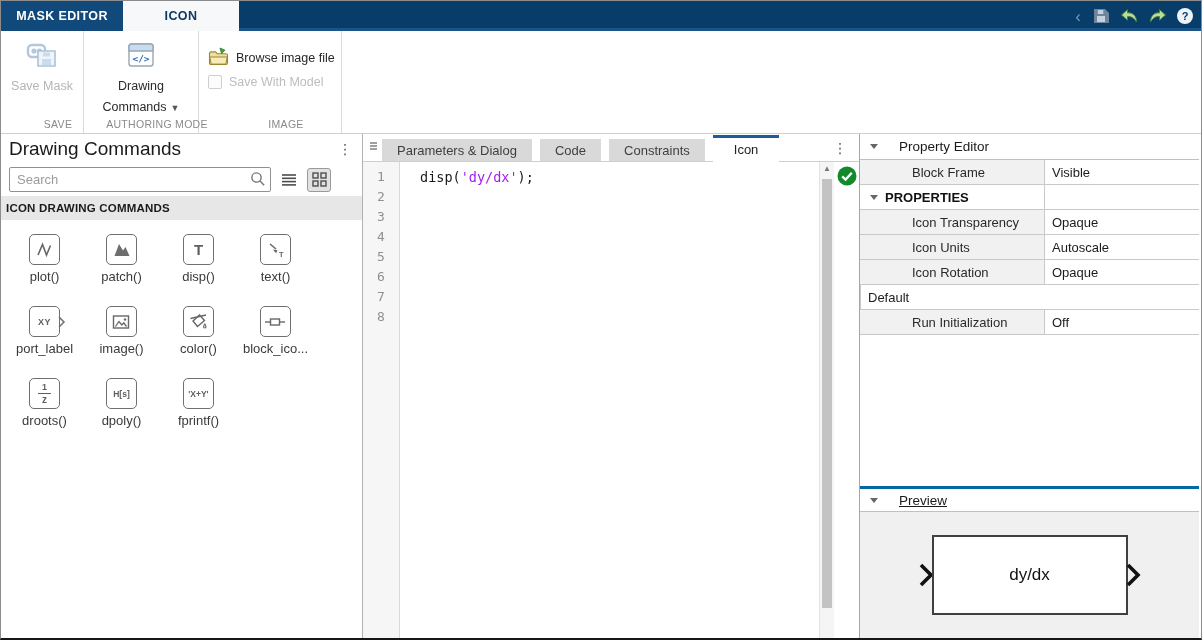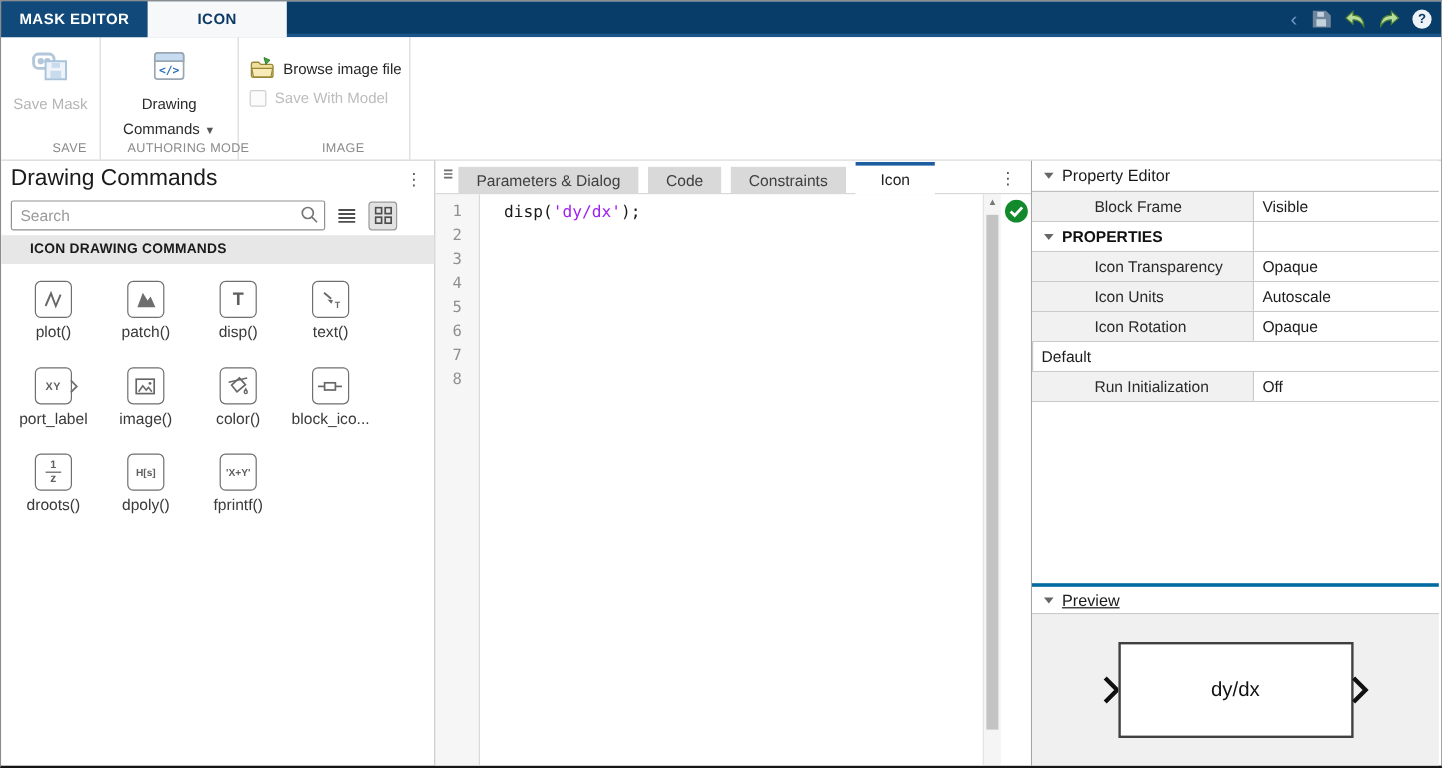--- a/index.html
+++ b/index.html
@@ -49,21 +49,21 @@
   .dc-title { font-size:19px; color:#1a1a1a; }
   .kebab { margin-left:auto; color:#555; font-size:14px; line-height:1; }
   .search-row { height:33px; display:flex; align-items:center; padding:0 8px; gap:6px; }
   .search-wrap { position:relative; width:262px; }
   .search-input { width:100%; height:25px; border:1px solid #919191; border-radius:2px; font-size:13px; color:#333;
                   padding:0 26px 0 7px; outline:none; font-family:"Liberation Sans",sans-serif; }
   .search-input::placeholder { color:#9b9b9b; }
   .search-glass { position:absolute; right:5px; top:4px; }
   .view-btn { width:24px; height:24px; display:flex; align-items:center; justify-content:center; border-radius:3px; }
   .view-btn.active { background:#e2e2e2; border:1px solid #9a9a9a; }
-  .section-hdr { height:24px; background:#e7e7e7; display:flex; align-items:center; padding-left:24px;
+  .section-hdr { height:24px; background:#e7e7e7; display:flex; align-items:center; padding-left:5px;
                  font-size:11.5px; font-weight:bold; color:#1a1a1a; letter-spacing:.2px; }
   .cmd-grid { display:grid; grid-template-columns:repeat(4,77px); row-gap:22px; padding:14px 0 0 5px; justify-items:center; }
   .cmd-item { display:flex; flex-direction:column; align-items:center; }
   .cmd-icon { width:31px; height:31px; border:1.5px solid #6f6f6f; border-radius:5px; display:flex; align-items:center;
               justify-content:center; position:relative; background:#fff; overflow:visible; }
   .cmd-icon svg { overflow:visible; }
   .cmd-label { margin-top:4px; font-size:13px; color:#3a3a3a; }
   .glyph-t { font-size:15px; font-weight:bold; color:#5f5f5f; }
   .glyph-xy { font-size:9px; font-weight:bold; color:#5f5f5f; letter-spacing:.5px; }
   .glyph-sm { font-size:8.5px; font-weight:bold; color:#5f5f5f; white-space:nowrap; }
@@ -86,21 +86,21 @@
             font-family:"DejaVu Sans Mono",monospace; font-size:13px; line-height:20px; color:#909090; }
   .code-area { flex:1; background:#fff; padding:5px 0 0 20px; font-family:"DejaVu Sans Mono",monospace; font-size:13.5px;
                line-height:20px; color:#1a1a1a; }
   .code-string { color:#a020f0; }
   .vscroll { width:15px; background:#f5f5f5; border-left:1px solid #e3e3e3; position:relative; }
   .vscroll .up { position:absolute; top:2px; left:0; width:100%; text-align:center; font-size:8px; color:#777; }
   .vscroll .thumb { position:absolute; top:17px; bottom:30px; left:2px; width:10px; background:#c3c3c3; }
   .status-col { width:25px; background:#fff; padding-top:4px; display:flex; justify-content:center; align-items:flex-start; }
 
   
-  .pe-header, .pv-header { height:26px; display:flex; align-items:center; padding-left:10px; gap:7px; background:#fff;
+  .pe-header, .pv-header { height:26px; display:flex; align-items:center; padding-left:10px; gap:21px; background:#fff;
                            border-bottom:1px solid #c0c0c0; font-size:13.5px; color:#1a1a1a; }
   .pv-header { border-top:3px solid #0369a1;text-decoration:underline; }
   .tri { width:0; height:0; border-left:4px solid transparent; border-right:4px solid transparent; border-top:5px solid #666; }
   .prop-row { height:25px; display:flex; border-bottom:1px solid #c9c9c9; font-size:13px; }
   .prop-row .pcell-label { width:184px; background:#f1f1f1; display:flex; align-items:center; padding-left:52px; color:#2a2a2a; }
   .prop-row .pcell-value { flex:1; background:#fff; border-left:1px solid #c9c9c9; display:flex; align-items:center; padding-left:7px; color:#1c1c1c; }
   .prop-row.section { font-weight:bold; }
   .prop-row.section .pcell-label { background:#fff; padding-left:10px; gap:7px; color:#111; }
   .filler { flex:1; background:#fff; }
   .preview-area { height:126px; background:#f0f0f0; display:flex; align-items:center; justify-content:center; }

